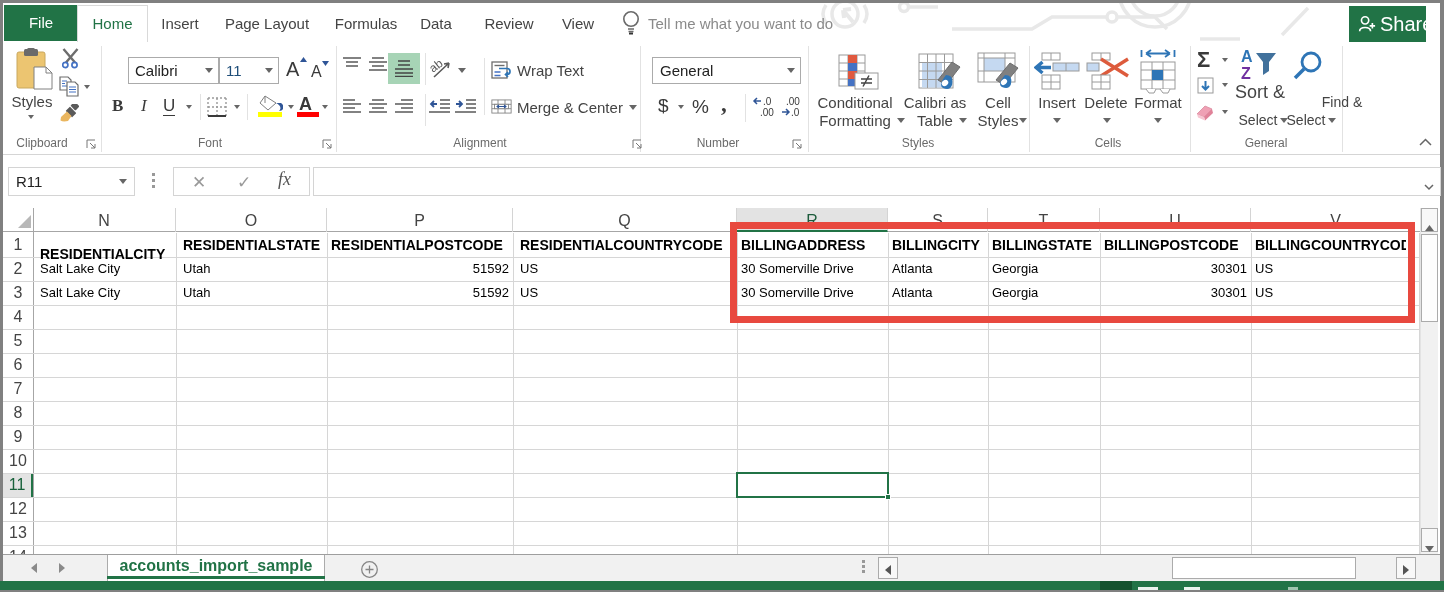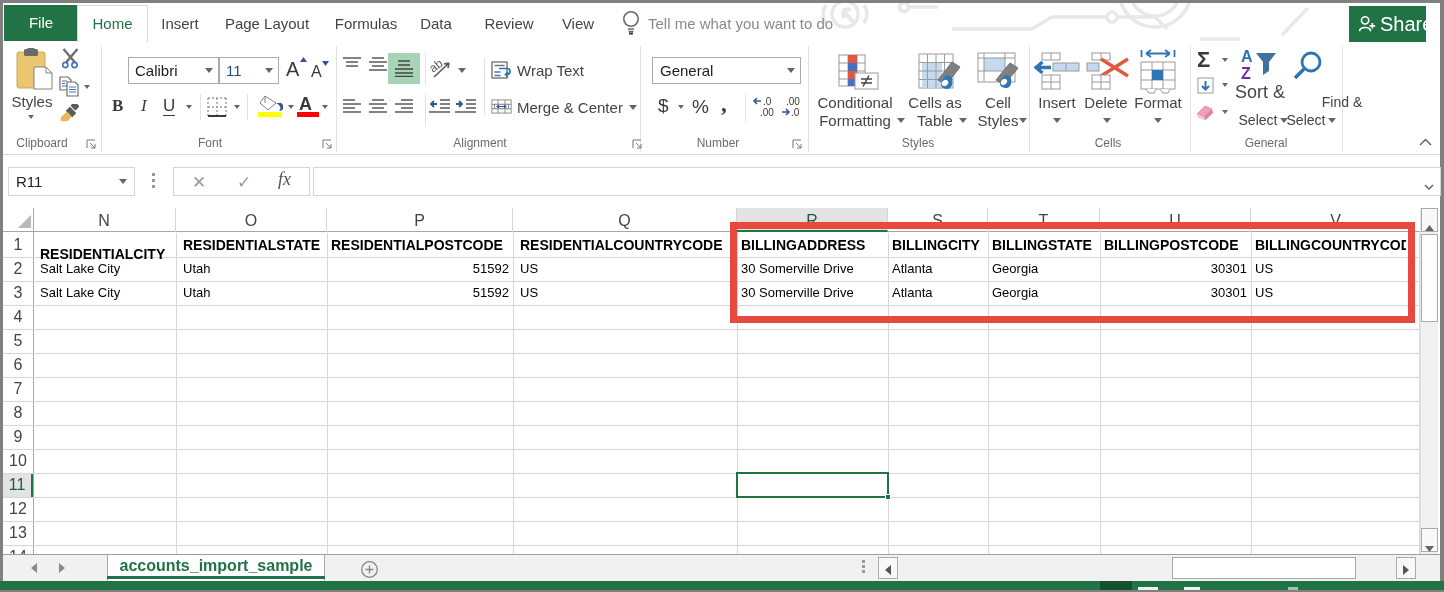--- a/index.html
+++ b/index.html
@@ -242,21 +242,21 @@
 <div class="rlab" style="left:805px;top:112px;width:100px">Formatting</div>
 <div class="carr" style="left:897px;top:118px"></div>
 <svg class="abs" style="left:918px;top:53px" width="48" height="37" viewBox="0 0 48 37">
  <rect x="1" y="1" width="34" height="34" fill="#fff" stroke="#9a9a9a"></rect>
  <rect x="4" y="9.5" width="20" height="25" fill="#c5d9f1"></rect>
  <path d="M1 9.5 h34 M1 18 h34 M1 26.5 h34 M9.5 1 v34 M18 1 v34 M26.5 1 v34" stroke="#9a9a9a"></path>
  <path d="M38 8 l8 5 -14 18 -8 -5 z" fill="#808080" stroke="#6d6d6d" transform="translate(-4 1)"></path>
  <path d="M28 22 q8 0 6 10 q-2 6 -9 3 q-5 -3 3 -13z" fill="#2e75b6"></path>
  <ellipse cx="27" cy="30" rx="3.5" ry="2.8" fill="#fff" transform="rotate(-40 27 30)"></ellipse>
 </svg>
-<div class="rlab" style="left:885px;top:94px;width:100px">Cells as</div>
+<div class="rlab" style="left:885px;top:94px;width:100px">Calibri as</div>
 <div class="rlab" style="left:885px;top:112px;width:100px">Table</div>
 <div class="carr" style="left:959px;top:118px"></div>
 <svg class="abs" style="left:977px;top:52px" width="48" height="38" viewBox="0 0 48 38">
  <rect x="1" y="1" width="37" height="29" fill="#fff" stroke="#9a9a9a"></rect>
  <rect x="7" y="6" width="21" height="13" fill="#c5d9f1"></rect>
  <path d="M1 6 h37 M1 19 h37 M7 1 v29 M28 1 v29" stroke="#9a9a9a"></path>
  <path d="M38 9 l8 5 -14 17 -8 -5 z" fill="#808080" stroke="#6d6d6d" transform="translate(-5 2)"></path>
  <path d="M28 23 q8 0 6 9 q-2 6 -9 3 q-5 -3 3 -12z" fill="#2e75b6"></path>
  <ellipse cx="27" cy="30" rx="3.4" ry="2.6" fill="#fff" transform="rotate(-40 27 30)"></ellipse>
 </svg>

